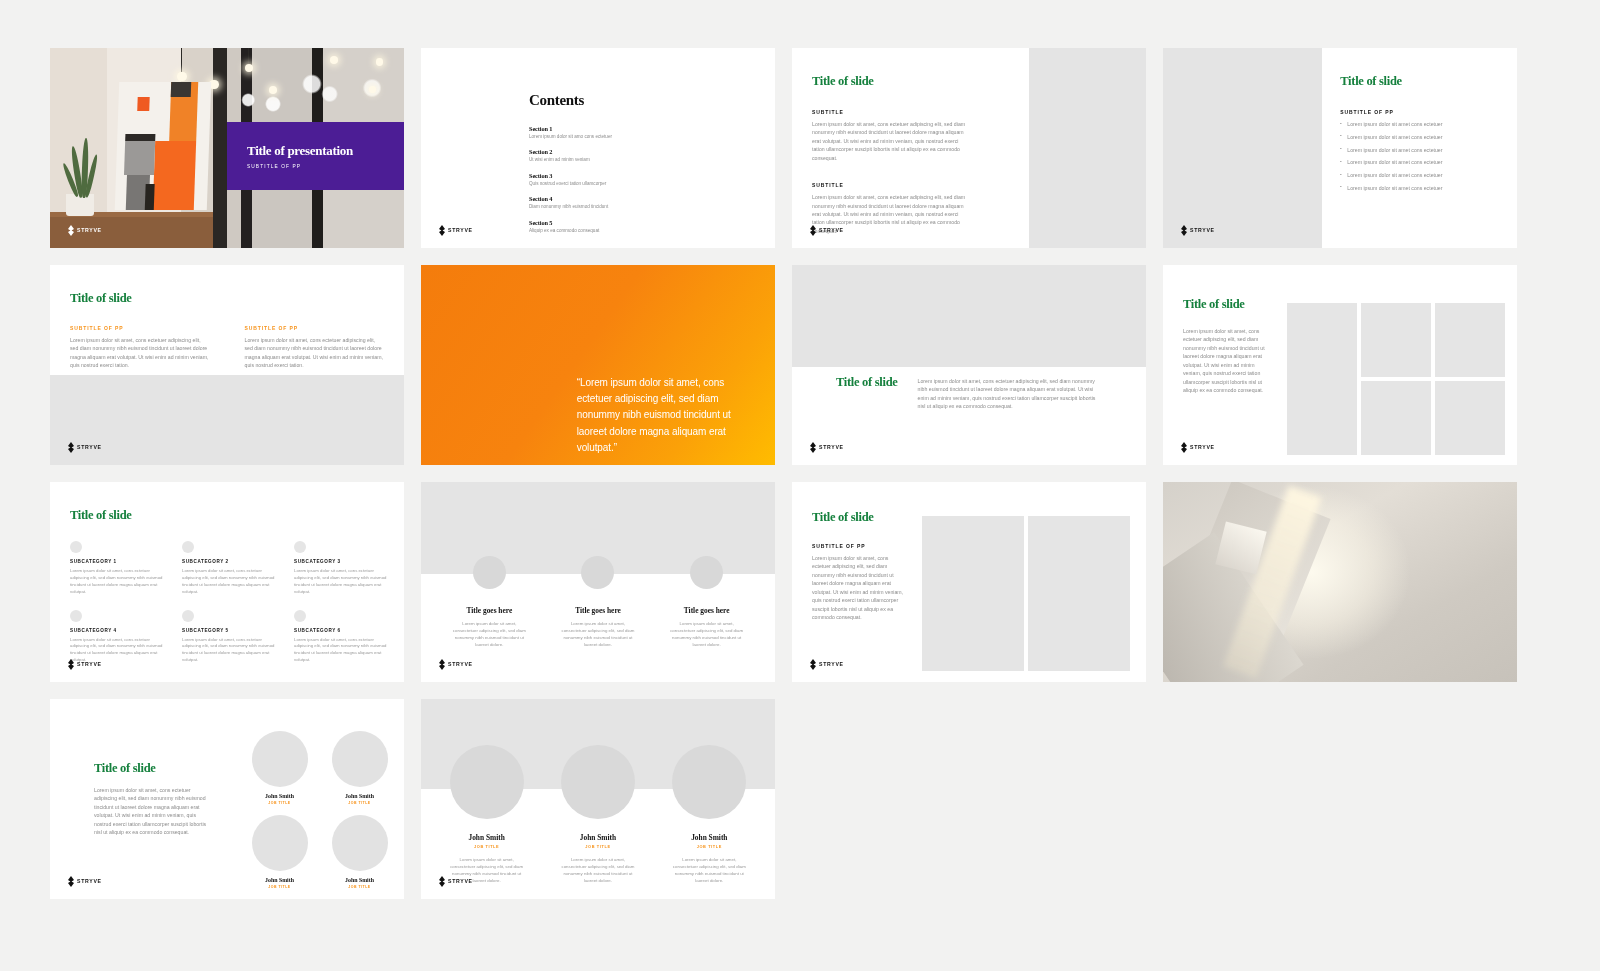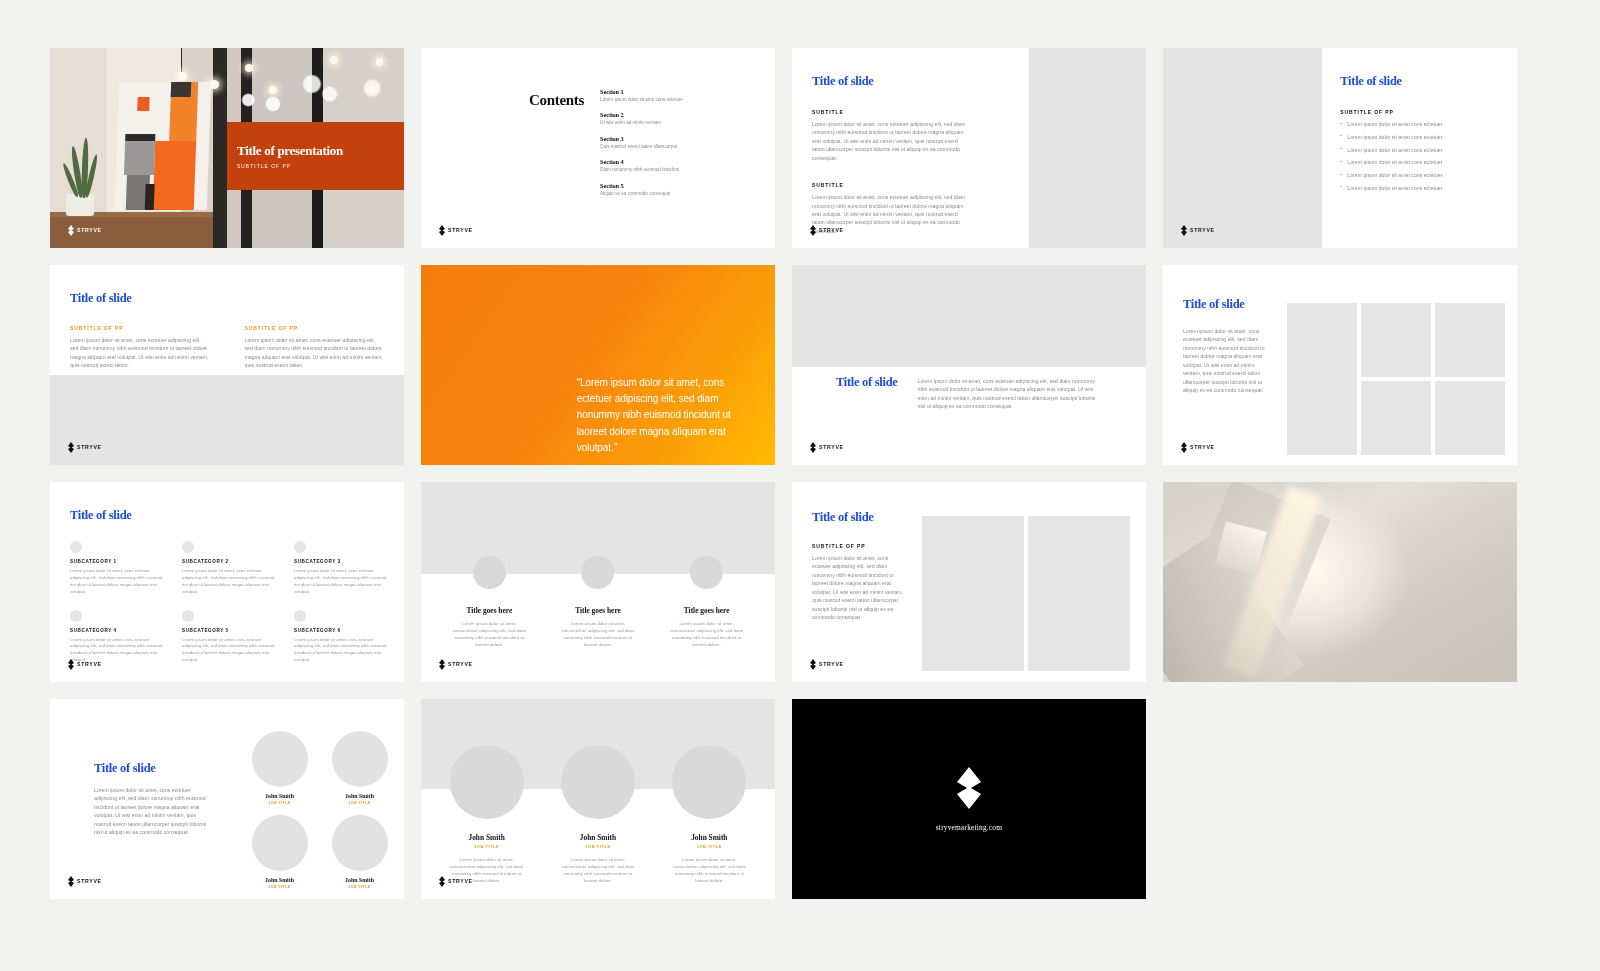--- a/index.html
+++ b/index.html
@@ -38,21 +38,21 @@
   .logo .wordmark {
     font-size: 5.2px; letter-spacing: .7px; font-weight: 700;
     color: #111; line-height: 1;
   }
   .logo.on-dark .wordmark { color: #fff; }
 
   .grey { background: #e4e4e4; }
 
   .h-title {
     font-family: "Liberation Serif", serif;
-    font-weight: 700; color: #1d4ed8; letter-spacing: -.3px;
+    font-weight: 700; color: #15803d; letter-spacing: -.3px;
   }
   .eyebrow {
     font-size: 5px; font-weight: 700; letter-spacing: .9px;
     color: #111; text-transform: uppercase;
   }
   .eyebrow.orange { color: #f7941d; }
   .body-txt {
     font-size: 5.2px; line-height: 1.62; color: #8c8c8c;
   }
 
@@ -125,37 +125,37 @@
   .photo-1 .l4 { left: 5.2%; bottom: 25%; width: 1.4%; height: 18%; transform: rotate(-22deg); }
   .photo-1 .bulb {
     position: absolute; background: #fff9e8; border-radius: 50%;
     box-shadow: 0 0 6px 3px rgba(255,248,225,.7);
   }
   .photo-1 .cord {
     position: absolute; width: 1px; background: #2b2926; top: 0;
   }
   .title-block {
     position: absolute; left: 50%; top: 37%; width: 50%; height: 34%;
-    background: #c2410c;
+    background: #4c1d95;
     display: flex; flex-direction: column; justify-content: center;
-    padding-left: 10px;
+    padding-left: 20px;
   }
   .title-block .t {
     font-family: "Liberation Serif", serif;
     font-size: 13px; font-weight: 700; color: #fff; letter-spacing: -.3px;
   }
   .title-block .s {
     font-size: 4.8px; letter-spacing: 1.1px; color: #fff;
     margin-top: 5px; font-weight: 400;
   }
 
   
   .contents-wrap {
     position: absolute; left: 108px; top: 40px;
-    display: flex; gap: 16px;
+    display: flex; gap: 16px; flex-direction: column;
   }
   .contents-wrap .c-head {
     font-family: "Liberation Serif", serif;
     font-size: 15px; font-weight: 700; color: #111; letter-spacing: -.3px;
     padding-top: 4px;
   }
   .sec-list { display: flex; flex-direction: column; gap: 8.5px; width: 124px;}
   .sec-list .s-t {
     font-family: "Liberation Serif", serif;
     font-size: 6.3px; font-weight: 700; color: #111; letter-spacing: -.1px;
@@ -622,21 +622,15 @@
       </div>
     </div>
     <div class="logo">
       <svg class="mark" viewBox="0 0 8 11">
             <path d="M4 0 L7 4 L4.6 5.5 L7 7 L4 11 L1 7 L3.4 5.5 L1 4 Z" fill="#111"></path>
           </svg>
       <span class="wordmark">STRYVE</span>
     </div>
   </div>
 
-  <div class="slide s16">
-    <svg width="30" height="42" viewBox="0 0 30 42">
-      <path d="M15 0 L27 15 L17 21 L27 27 L15 42 L3 27 L13 21 L3 15 Z" fill="#fff"></path>
-    </svg>
-    <div class="url">stryvemarketing.com</div>
-  </div>
 
 </div>
 </div>
 
 </body></html>

